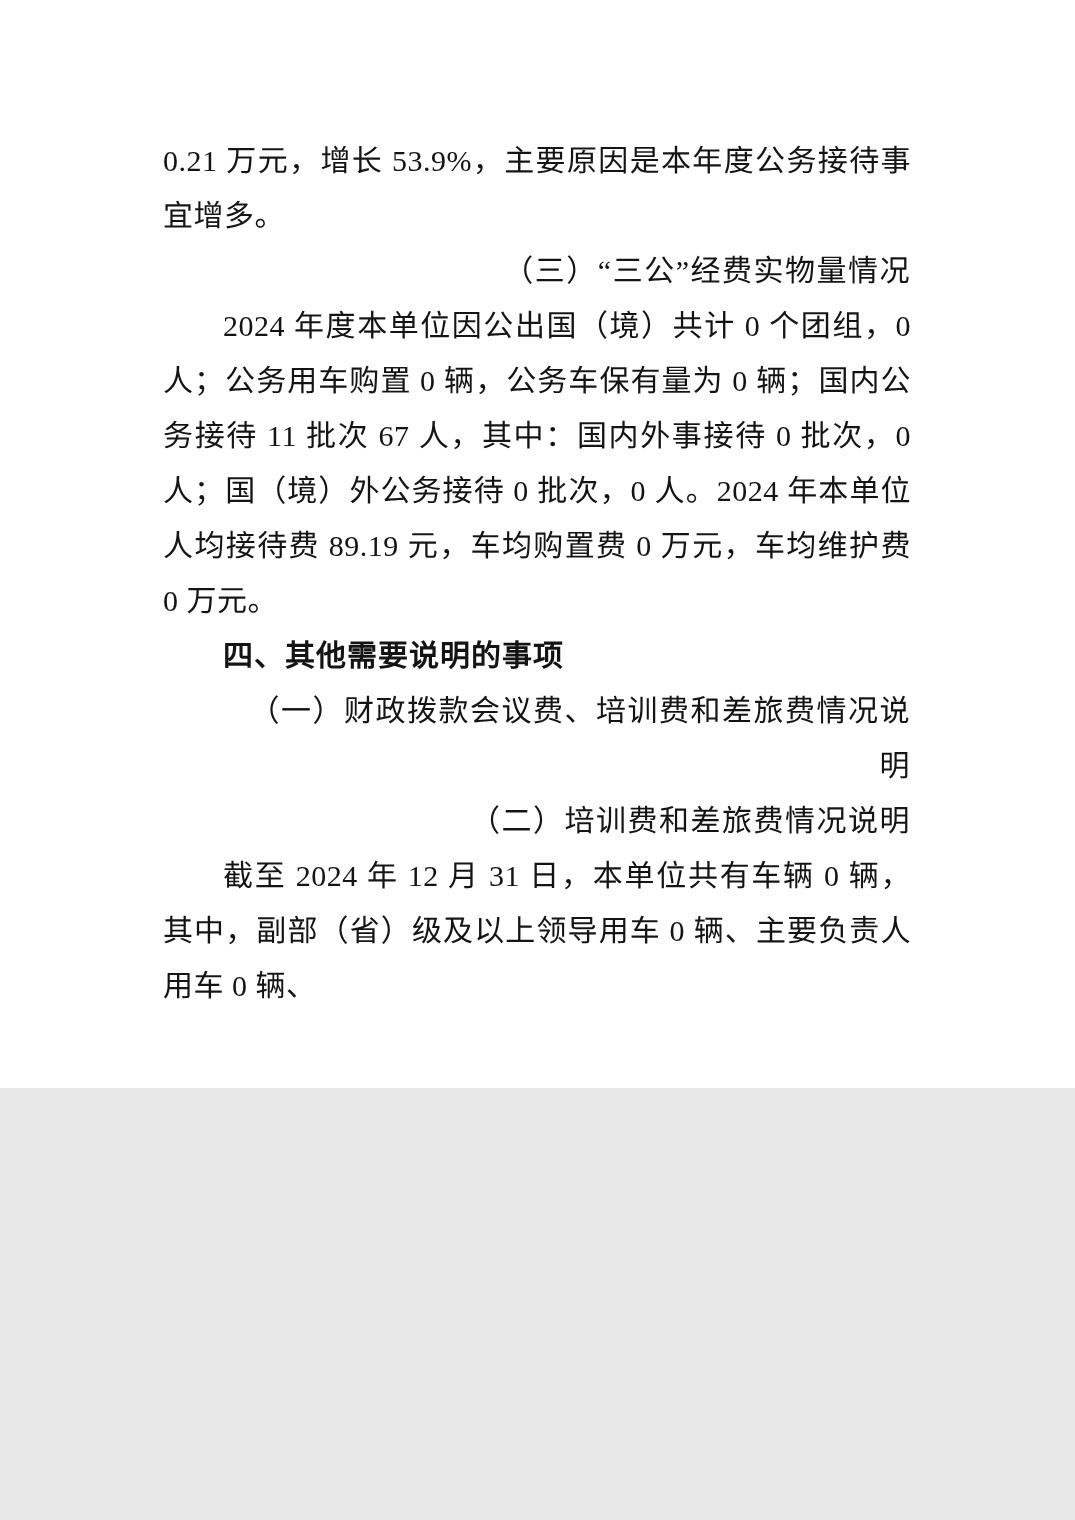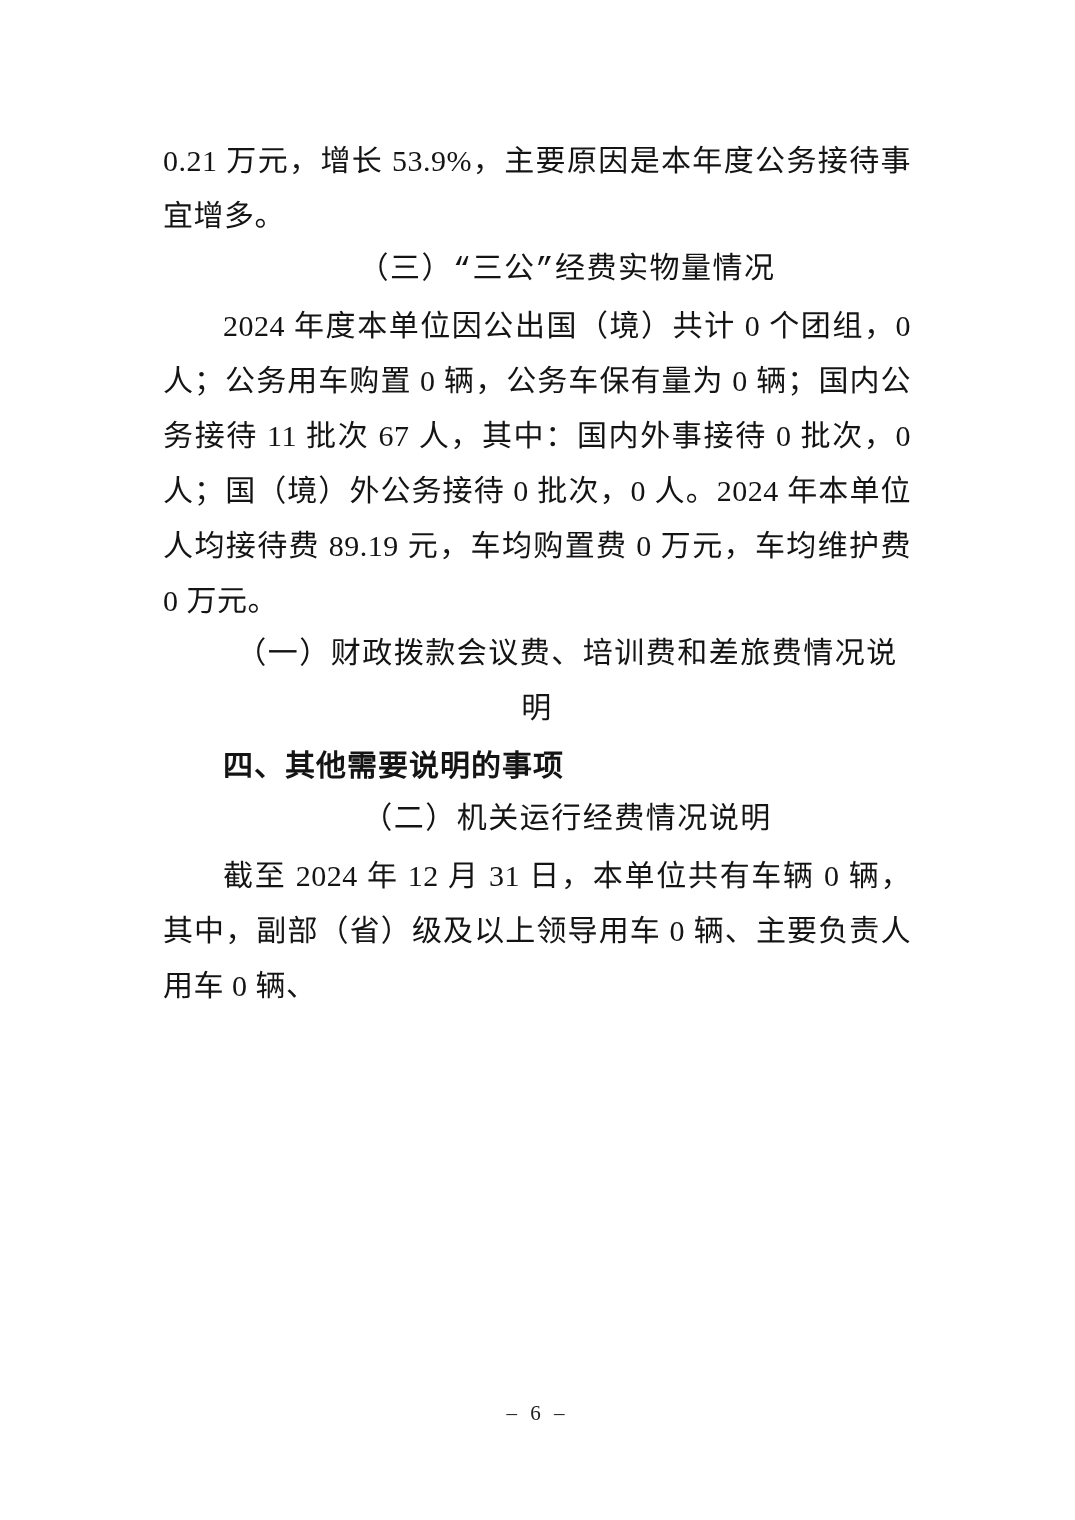--- a/index.html
+++ b/index.html
@@ -3,21 +3,21 @@
 <meta charset="utf-8">
 <style>
   html, body {
     margin: 0;
     padding: 0;
     background: #e8e8e8;
   }
   .page {
     position: relative;
     width: 1075px;
-    height: 1520px;
+    height: 1088px;
     margin: 0 auto;
     background: #ffffff;
     overflow: hidden;
     color: #141414;
     font-family: "Liberation Serif", "DejaVu Serif", serif;
   }
   .content {
     position: absolute;
     top: 133px;
     left: 163px;
@@ -35,23 +35,22 @@
   .indent {
     text-indent: 2em;
   }
   .heading-bold {
     font-family: "Liberation Sans", "DejaVu Sans", sans-serif;
     font-weight: bold;
     text-align: left;
     letter-spacing: 1px;
   }
   .heading-kaiti {
-    text-align: center;
+    text-align: right;
     letter-spacing: 1.5px;
-    font-family: Liberation Mono, monospace;
   }
   .footer {
     position: absolute;
     top: 1398px;
     left: 0;
     width: 100%;
     text-align: center;
     font-size: 21px;
     line-height: 30px;
     color: #222222;
@@ -63,26 +62,26 @@
 
 <div class="page">
   <div class="content">
 
     <p class="para">0.21 万元，增长 53.9%，主要原因是本年度公务接待事宜增多。</p>
 
     <p class="para heading-kaiti indent">（三）“三公”经费实物量情况</p>
 
     <p class="para indent">2024 年度本单位因公出国（境）共计 0 个团组，0 人；公务用车购置 0 辆，公务车保有量为 0 辆；国内公务接待 11 批次 67 人，其中：国内外事接待 0 批次，0 人；国（境）外公务接待 0 批次，0 人。2024 年本单位人均接待费 89.19 元，车均购置费 0 万元，车均维护费 0 万元。</p>
 
+    <p class="para heading-bold indent">四、其他需要说明的事项</p>
+
     <p class="para heading-kaiti indent">（一）财政拨款会议费、培训费和差旅费情况说明</p>
 
-    <p class="para heading-bold indent">四、其他需要说明的事项</p>
 
-
-    <p class="para heading-kaiti indent">（二）机关运行经费情况说明</p>
+    <p class="para heading-kaiti indent">（二）培训费和差旅费情况说明</p>
 
 
 
     <p class="para indent">截至 2024 年 12 月 31 日，本单位共有车辆 0 辆，其中，副部（省）级及以上领导用车 0 辆、主要负责人用车 0 辆、</p>
 
   </div>
 
   <div class="footer">– 6 –</div>
 </div>
 

